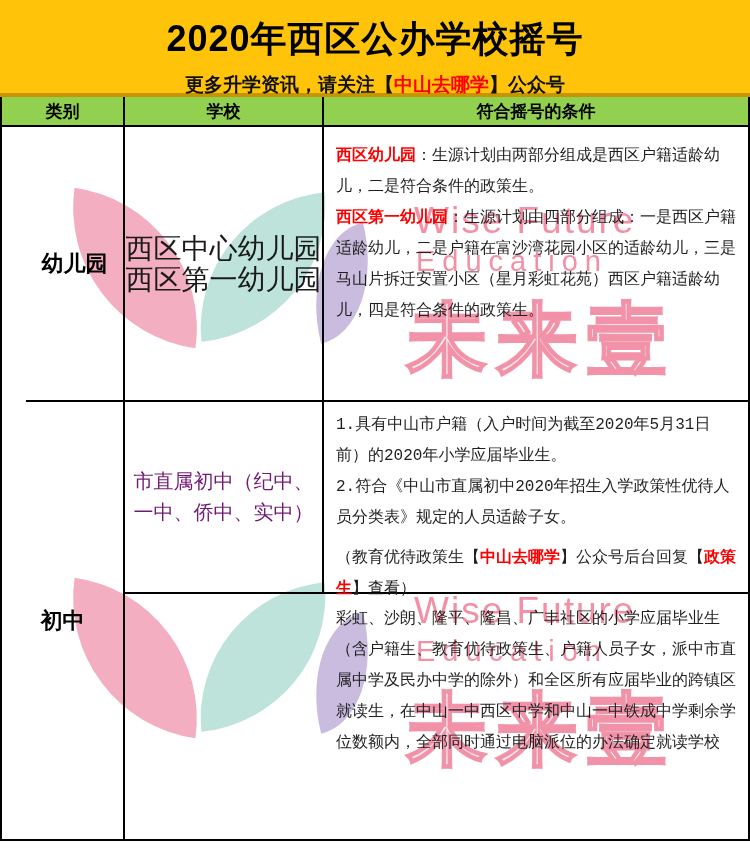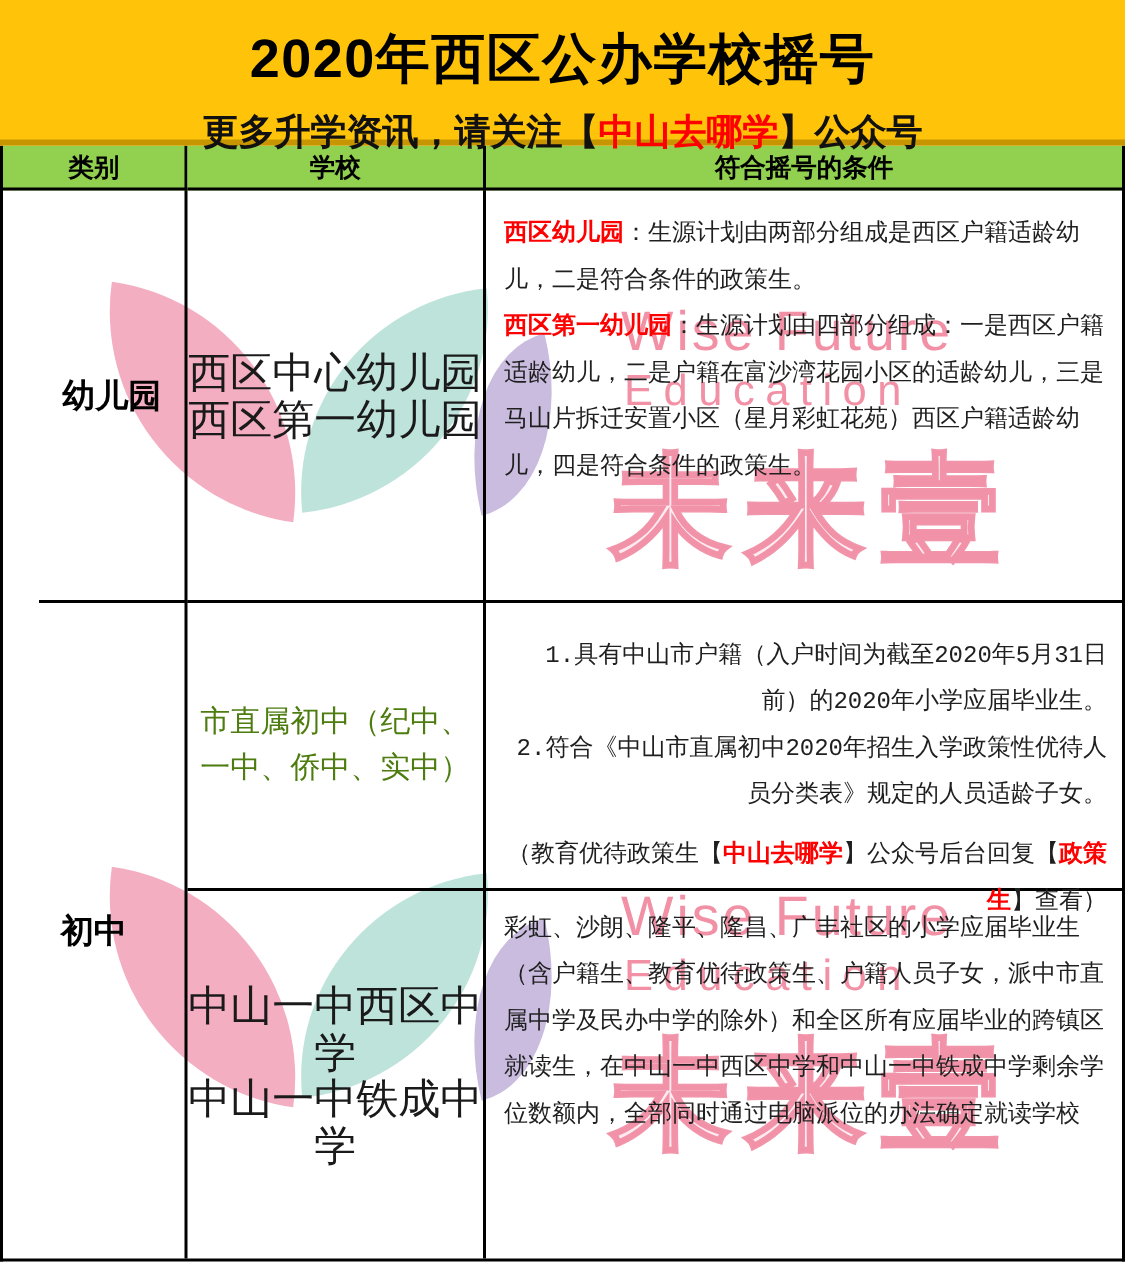--- a/index.html
+++ b/index.html
@@ -26,21 +26,21 @@
   }
   .hdr-title {
     padding-top: 15px;
     font-size: 36px;
     font-weight: bold;
     color: #000000;
     letter-spacing: 1px;
   }
   .hdr-sub {
     margin-top: 8px;
-    font-size: 24px;
+    font-size: 19px;
     font-weight: bold;
     color: #111111;
   }
   .red { color: #FE0000; }
 
   
   .tbl {
     position: relative;
     width: 750px;
     height: 744px;
@@ -75,21 +75,21 @@
 
   .center-cell {
     display: flex;
     flex-direction: column;
     align-items: center;
     justify-content: center;
     text-align: center;
   }
   .cat-label { font-size: 22px; font-weight: bold; color: #000000; }
   .school-line { font-size: 28px; color: #1a1a1a; line-height: 31px; }
-  .school-wrap { font-size: 20px; color: #4d7c0f; line-height: 31px; padding: 0 4px; text-align: center; }
+  .school-wrap { font-size: 20px; color: #701a75; line-height: 31px; padding: 0 4px; text-align: center; }
 
   .cond {
     padding: 14px 10px 10px 12px;
     font-size: 16px;
     line-height: 31px;
     color: #1f1f1f;
     text-align: left;
     font-family: Liberation Mono, monospace;
   }
   .cond p { margin: 0; }
@@ -179,28 +179,24 @@
       <p class="gap"><span class="lead">西区第一幼儿园</span><span>：生源计划由四部分组成：一是西区户籍适龄幼儿，二是户籍在富沙湾花园小区的适龄幼儿，三是马山片拆迁安置小区（星月彩虹花苑）西区户籍适龄幼儿，四是符合条件的政策生。</span></p>
     </div>
 
     <div class="cell center-cell last-row" style="grid-column:1; grid-row:3 / span 2;">
       <span class="cat-label">初中</span>
     </div>
 
     <div class="cell center-cell" style="grid-column:2; grid-row:3;">
       <div class="school-wrap">市直属初中（纪中、一中、侨中、实中）</div>
     </div>
-    <div class="cell cond last-col" style="grid-column:3; grid-row:3; padding-top:20px;text-align:right;">
+    <div class="cell cond last-col" style="grid-column:3; grid-row:3; padding-top:8px;">
       <p>1.具有中山市户籍（入户时间为截至2020年5月31日前）的2020年小学应届毕业生。</p>
       <p>2.符合《中山市直属初中2020年招生入学政策性优待人员分类表》规定的人员适龄子女。</p>
       <p class="smallgap"><span>（教育优待政策生【</span><span class="lead">中山去哪学</span><span>】公众号后台回复【</span><span class="lead">政策生</span><span>】查看）</span></p>
     </div>
 
-    <div class="cell center-cell last-row" style="grid-column:2; grid-row:4;">
-      <span class="school-line">中山一中西区中学</span>
-      <span class="school-line">中山一中铁成中学</span>
-    </div>
     <div class="cell cond last-col last-row" style="grid-column:3; grid-row:4; padding-top:10px;">
       <p>彩虹、沙朗、隆平、隆昌、广丰社区的小学应届毕业生（含户籍生、教育优待政策生、户籍人员子女，派中市直属中学及民办中学的除外）和全区所有应届毕业的跨镇区就读生，在中山一中西区中学和中山一中铁成中学剩余学位数额内，全部同时通过电脑派位的办法确定就读学校</p>
     </div>
 
   </div>
 </div>
 
 </body></html>

